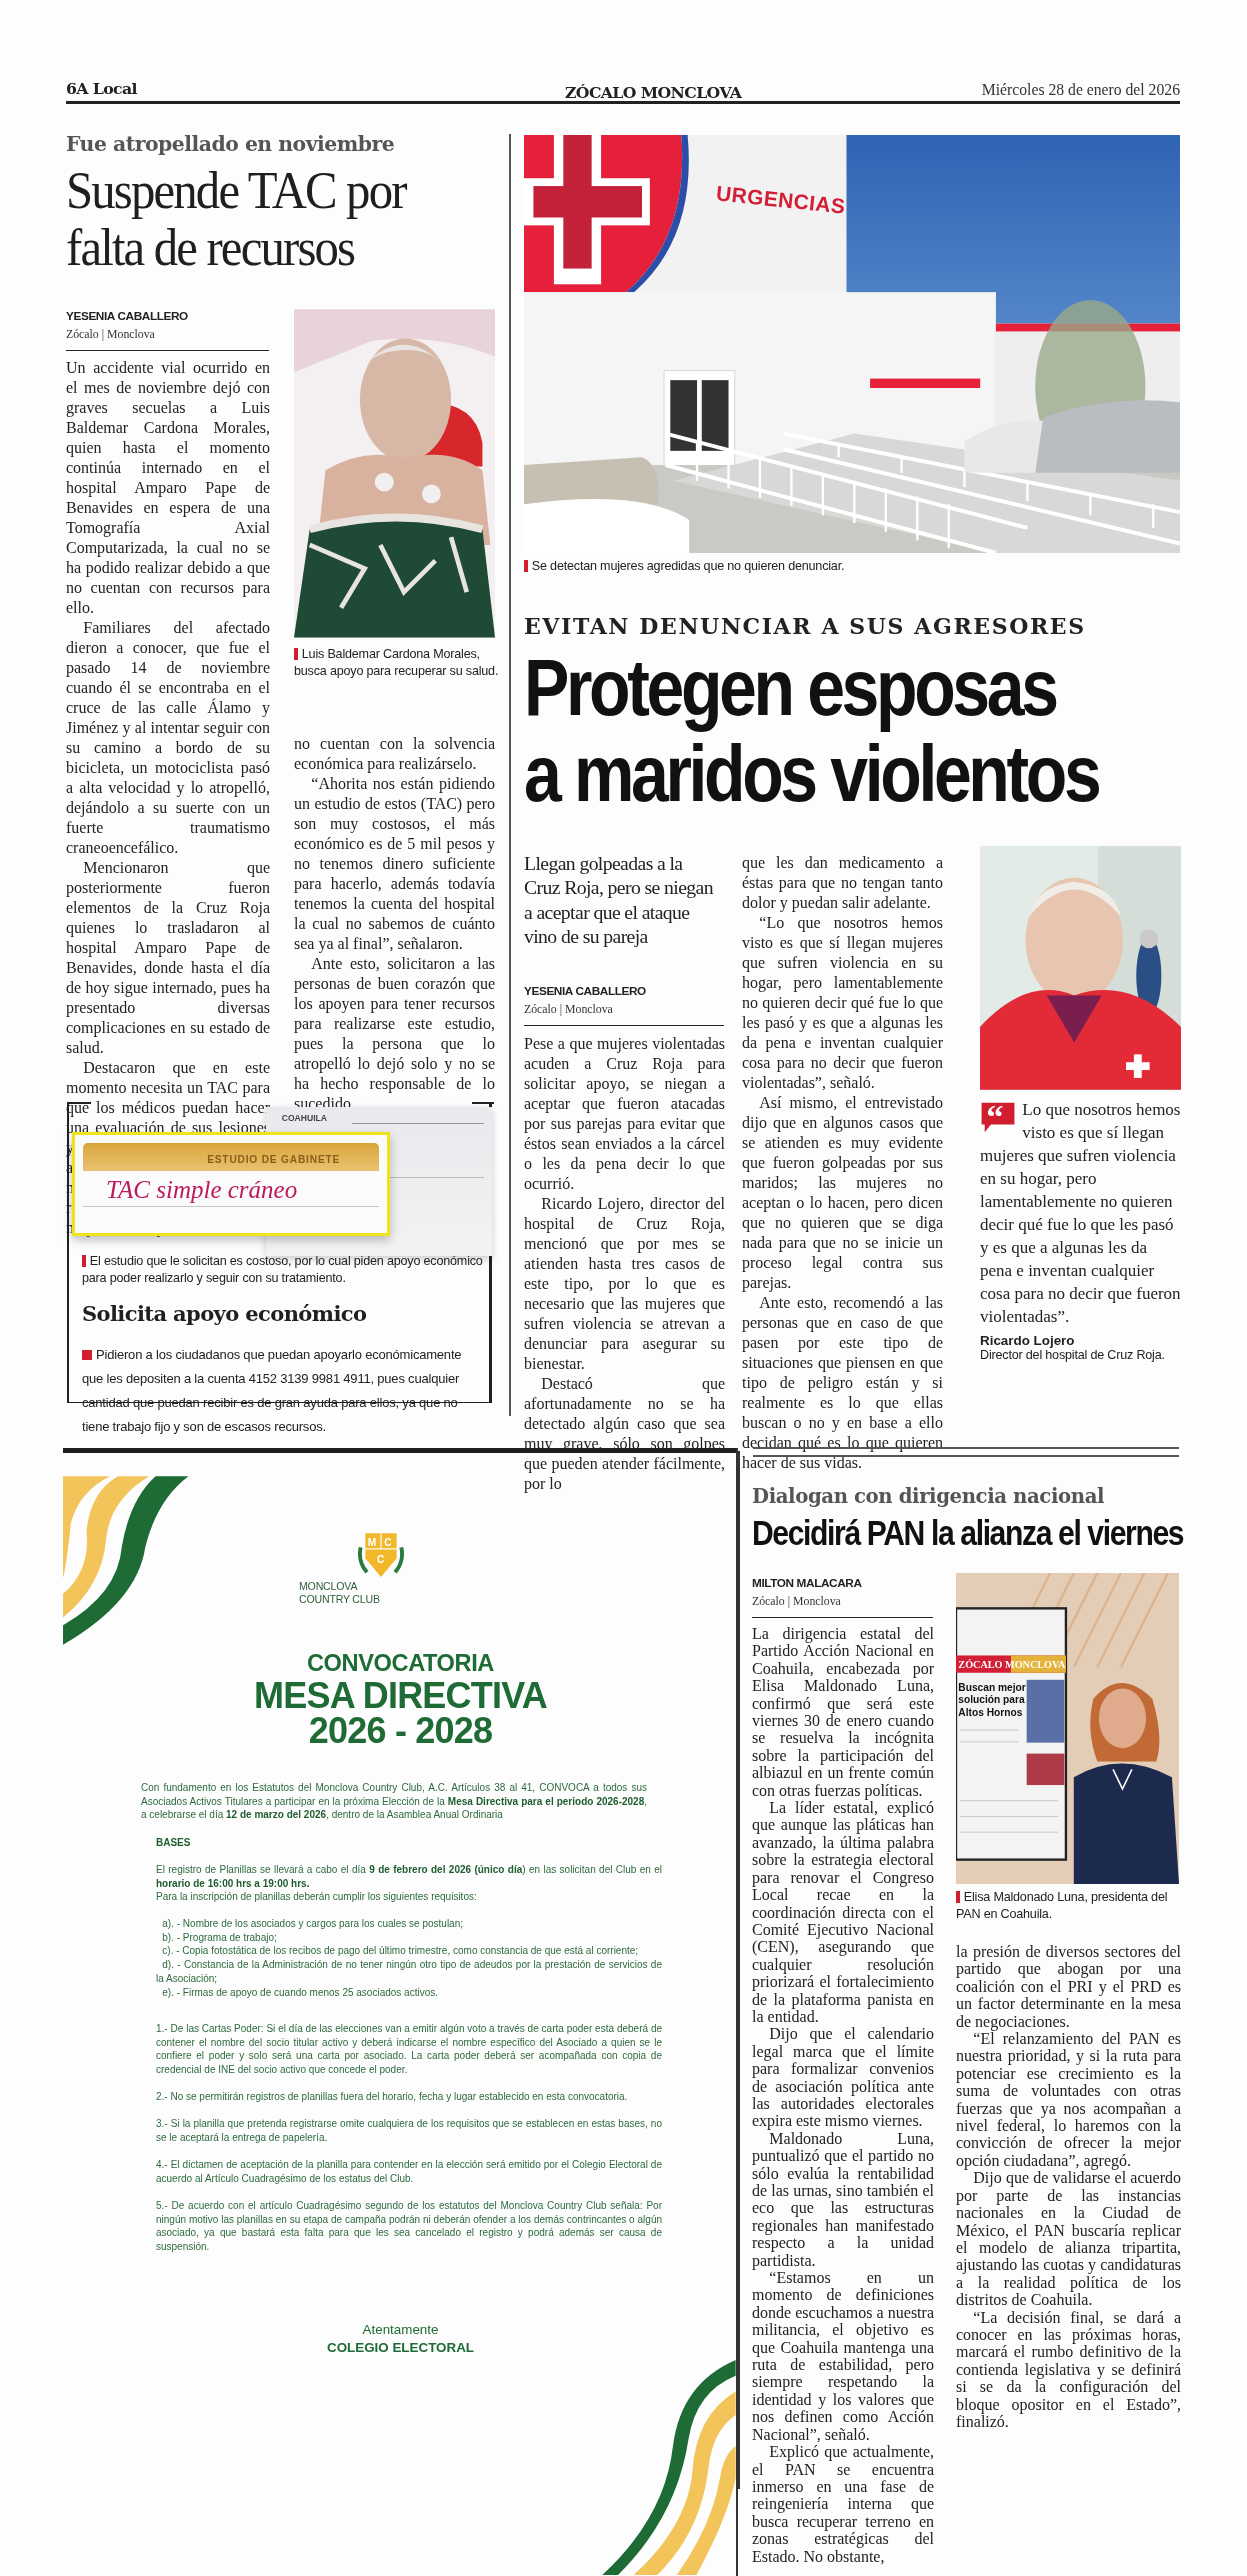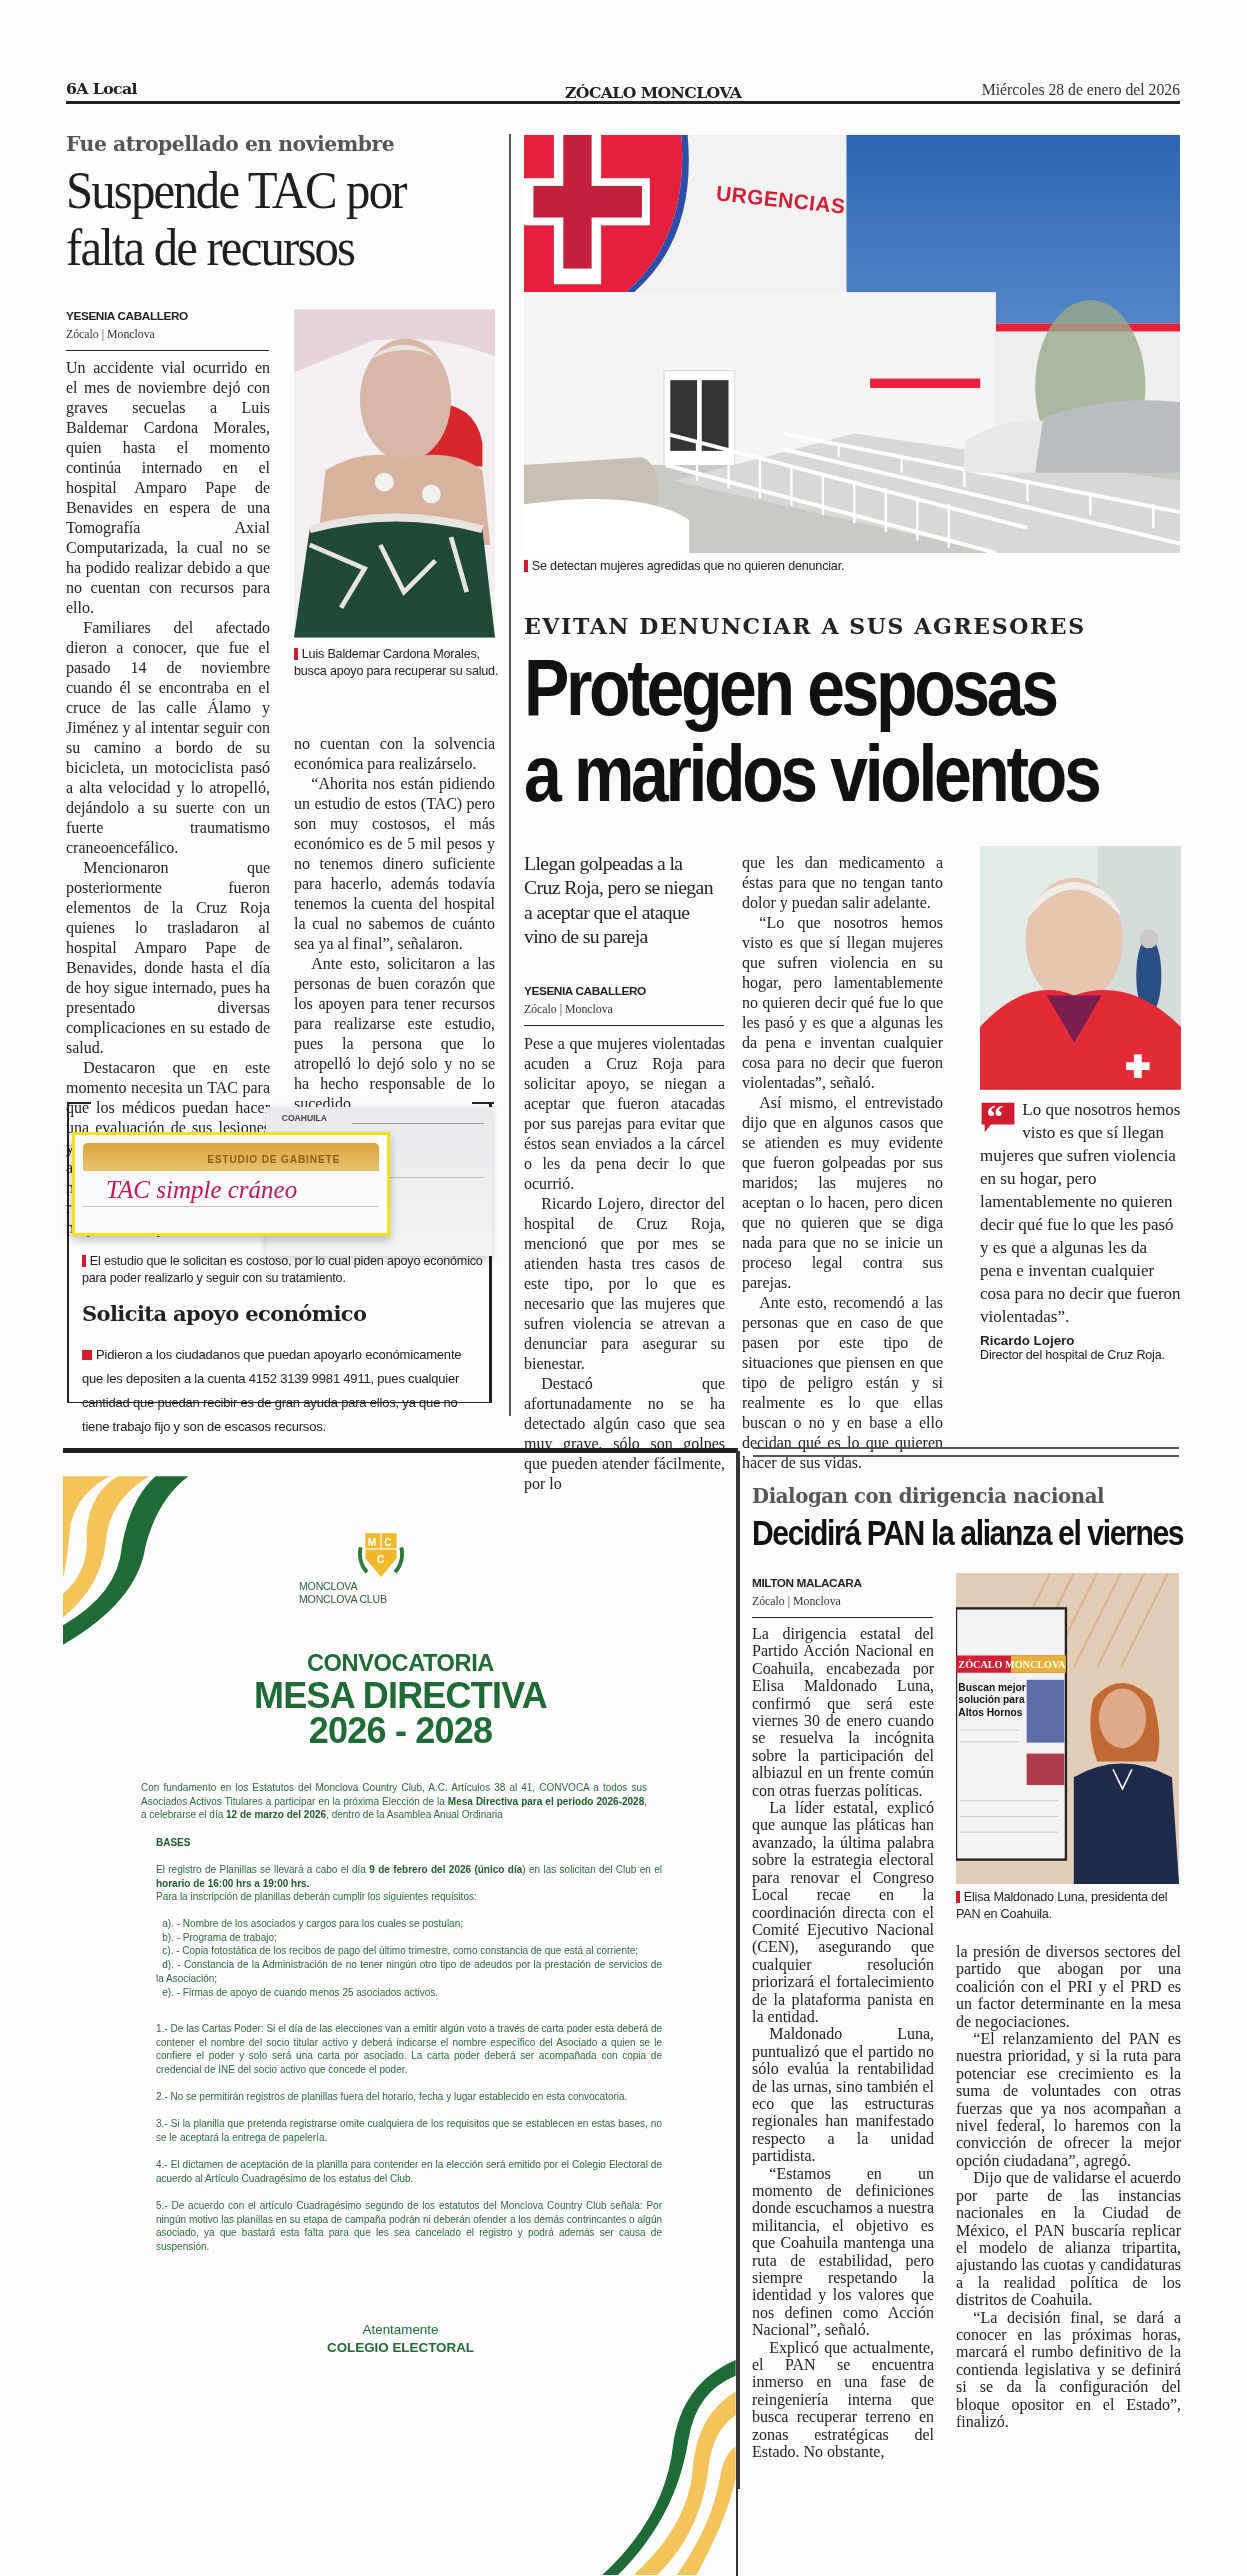--- a/index.html
+++ b/index.html
@@ -261,21 +261,21 @@
     <line x1="32" y1="4" x2="32" y2="24" stroke="#fff" stroke-width="1.5"></line>
     <line x1="12" y1="24" x2="52" y2="24" stroke="#fff" stroke-width="1.5"></line>
     <path d="M6 22 Q2 40 14 54" stroke="#2a7a3c" stroke-width="5" fill="none"></path>
     <path d="M58 22 Q62 40 50 54" stroke="#2a7a3c" stroke-width="5" fill="none"></path>
     <text x="15" y="20" font-family="Liberation Sans, sans-serif" font-size="13" font-weight="bold" fill="#fff">M</text>
     <text x="36" y="20" font-family="Liberation Sans, sans-serif" font-size="13" font-weight="bold" fill="#fff">C</text>
     <text x="27" y="42" font-family="Liberation Sans, sans-serif" font-size="13" font-weight="bold" fill="#fff">C</text>
   </svg>
   <div style="position:absolute; left:236px; top:132px; width:165px; text-align:left; font:10.6px/12.6px 'Liberation Sans',sans-serif; color:#2e5e3a; letter-spacing:-0.2px;">
     <div>MONCLOVA</div>
-    <div>MONCLOVA CLUB</div>
+    <div>COUNTRY CLUB</div>
   </div>
 
   <div style="position:absolute; left:0; width:675px; top:202px; text-align:center; font:bold 23.6px 'Liberation Sans',sans-serif; color:#1e6b36; letter-spacing:-0.4px;">CONVOCATORIA</div>
   <div style="position:absolute; left:0; width:675px; top:230px; text-align:center; font:bold 36px/35px 'Liberation Sans',sans-serif; color:#1e6b36; letter-spacing:-0.8px;">
     <div>MESA DIRECTIVA</div>
     <div>2026 - 2028</div>
   </div>
 
   <div class="ad-body" style="position:absolute; left:78px; top:333px; width:506px;">
     <span>Con fundamento en los Estatutos del Monclova Country Club, A.C. Artículos 38 al 41, CONVOCA a todos sus Asociados Activos Titulares a participar en la próxima Elección de la </span><b>Mesa Directiva para el periodo 2026-2028</b><span>, a celebrarse el día </span><b>12 de marzo del 2026</b><span>, dentro de la Asamblea Anual Ordinaria</span>
@@ -318,20 +318,21 @@
 
 <div class="abs" style="left:752px; top:1576px; width:181px;">
   <div class="byline">MILTON MALACARA</div>
   <div class="byline-loc">Zócalo | Monclova</div>
   <div class="byline-rule"></div>
 </div>
 
 <div class="abs col3" style="left:752px; top:1625px; width:182px;">
   <p class="first">La dirigencia estatal del Partido Acción Nacional en Coahuila, encabezada por Elisa Maldonado Luna, confirmó que será este viernes 30 de enero cuando se resuelva la incógnita sobre la participación del albiazul en un frente común con otras fuerzas políticas.</p>
   <p>La líder estatal, explicó que aunque las pláticas han avanzado, la última palabra sobre la estrategia electoral para renovar el Congreso Local recae en la coordinación directa con el Comité Ejecutivo Nacional (CEN), asegurando que cualquier resolución priorizará el fortalecimiento de la plataforma panista en la entidad.</p>
+  <p>Dijo que el calendario legal marca que el límite para formalizar convenios de asociación política ante las autoridades electorales expira este mismo viernes.</p>
   <p>Maldonado Luna, puntualizó que el partido no sólo evalúa la rentabilidad de las urnas, sino también el eco que las estructuras regionales han manifestado respecto a la unidad partidista.</p>
   <p>“Estamos en un momento de definiciones donde escuchamos a nuestra militancia, el objetivo es que Coahuila mantenga una ruta de estabilidad, pero siempre respetando la identidad y los valores que nos definen como Acción Nacional”, señaló.</p>
   <p>Explicó que actualmente, el PAN se encuentra inmerso en una fase de reingeniería interna que busca recuperar terreno en zonas estratégicas del Estado. No obstante,</p>
 </div>
 
 <div class="abs photo" style="left:956px; top:1573px; width:223px; height:311px; background:#e7d5c3;">
   <svg width="223" height="311" viewBox="0 0 284 396">
     <rect width="284" height="396" fill="#e4cdb6"></rect>
     <g stroke="#d39a6a" stroke-width="3" opacity="0.5">
       <line x1="120" y1="0" x2="60" y2="120"></line>

